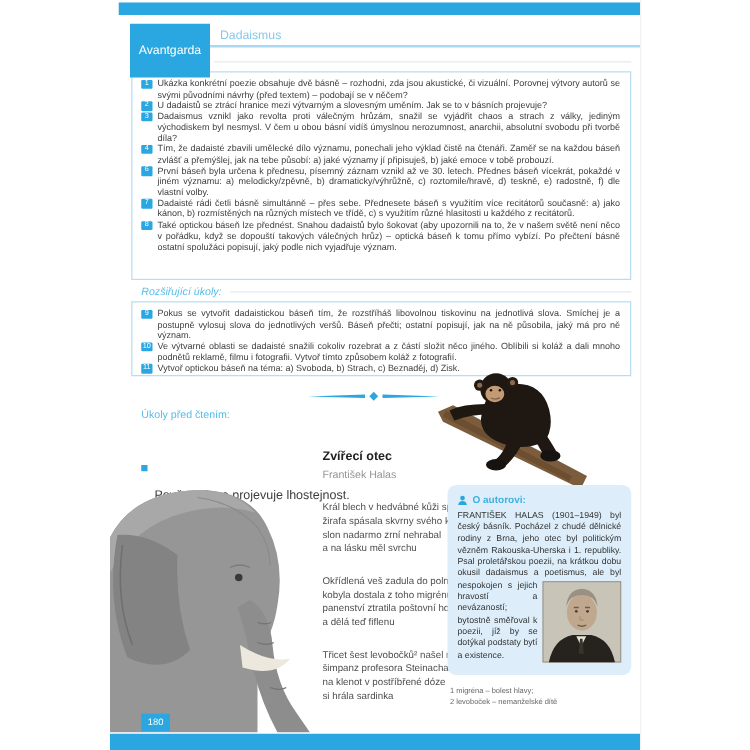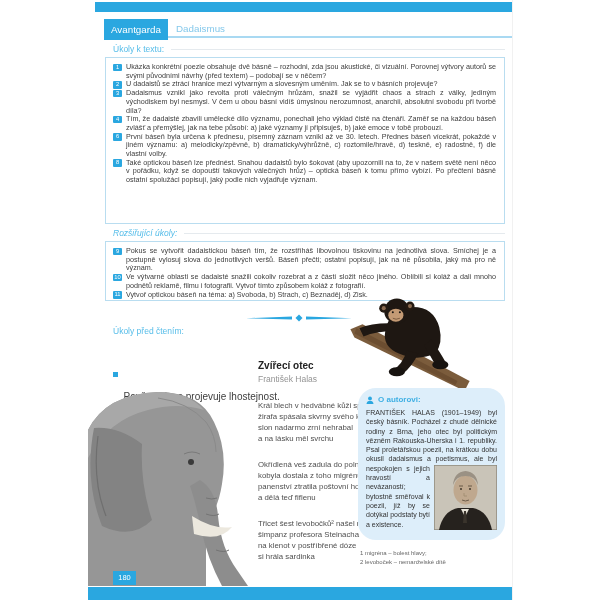--- a/index.html
+++ b/index.html
@@ -5,21 +5,21 @@
   html,body{margin:0;padding:0;background:#fff;}
   body{width:600px;height:600px;position:relative;overflow:hidden;
        font-family:"Liberation Sans","DejaVu Sans",sans-serif;}
   .page{position:absolute;left:88px;top:0;width:424px;height:600px;background:#fff;
         border-right:1px solid #f1f1f1;}
   
   .topbar{position:absolute;left:7px;top:2px;width:417px;height:10px;background:#2aa7e0;}
   .tabs{position:absolute;left:16px;top:19px;right:0;height:21px;}
   .tabs .rule{position:absolute;left:56px;right:0;bottom:2px;height:2px;background:#a9d9f2;}
   .tab-primary{position:absolute;left:0;top:0;height:21px;line-height:21px;background:#2aa7e0;
-               color:#fff;font-size:9.8px;padding:0 7px;z-index:2;}
+               color:#fff;font-size:9.8px;padding:11px 7px;z-index:2;}
   .tab-secondary{position:absolute;left:72px;top:0;height:21px;line-height:20px;
                  color:#84c8eb;font-size:9.8px;}
   
   .sec-head{position:absolute;left:25px;right:7px;display:flex;align-items:center;gap:7px;
             color:#56bde9;font-size:8.5px;}
   .sec-head::after{content:"";flex:1;border-top:1px solid #e5eaee;}
   .sec-head.no-rule::after{display:none;}
   
   .task-box{position:absolute;left:17px;width:400px;border:1px solid #b9ddf0;background:#fff;
             box-sizing:border-box;padding:5px 8px 4px 7px;overflow:hidden;}
@@ -38,21 +38,21 @@
   .chimp{position:absolute;left:258px;top:295px;width:128px;height:98px;}
   .elephant{position:absolute;left:0;top:388px;width:176px;height:198px;}
   
   .poem{position:absolute;left:170px;top:360px;width:112px;}
   .poem-title{font-size:10px;font-weight:bold;color:#222;}
   .poem-author{font-size:8.5px;color:#949494;margin-top:3px;}
   .stanza{margin-top:15px;font-size:7.8px;line-height:11px;color:#4f4f4f;white-space:nowrap;}
   .stanza.first{margin-top:16px;}
   
   .about{position:absolute;left:270px;top:388px;width:147px;height:152px;background:#ddeefa;
-         border-radius:18px;box-sizing:border-box;padding:7px 8px 6px;overflow:hidden;}
+         border-radius:7px;box-sizing:border-box;padding:7px 8px 6px;overflow:hidden;}
   .about-head{display:flex;gap:4px;align-items:center;color:#3fb0e4;font-size:8px;font-weight:bold;}
   .about-body{margin-top:4px;font-size:7px;line-height:9.3px;color:#333;text-align:justify;}
   .portrait{float:right;width:63px;height:65px;margin:1px 0 1px 4px;}
   .footnotes{position:absolute;left:272px;top:549px;font-size:6px;line-height:9px;color:#666;}
   
   .pagenum{position:absolute;left:25px;top:571px;width:23px;height:14px;background:#2aa7e0;
            color:#fff;font-size:7.5px;line-height:14px;text-align:center;}
   .footer{position:absolute;left:0;right:0;top:587px;height:13px;background:#2aa7e0;}
 </style>
 </head>
@@ -85,20 +85,24 @@
       <span class="badge">3</span>
       <span class="task-text">Dadaismus vznikl jako revolta proti válečným hrůzám, snažil se vyjádřit chaos a strach z války, jediným východiskem byl nesmysl. V čem u obou básní vidíš úmyslnou nerozumnost, anarchii, absolutní svobodu při tvorbě díla?</span>
     </div>
     <div class="task">
       <span class="badge">4</span>
       <span class="task-text">Tím, že dadaisté zbavili umělecké dílo významu, ponechali jeho výklad čistě na čtenáři. Zaměř se na každou báseň zvlášť a přemýšlej, jak na tebe působí: a) jaké významy jí připisuješ, b) jaké emoce v tobě probouzí.</span>
     </div>
     <div class="task">
       <span class="badge">6</span>
       <span class="task-text">První báseň byla určena k přednesu, písemný záznam vznikl až ve 30. letech. Přednes báseň vícekrát, pokaždé v jiném významu: a) melodicky/zpěvně, b) dramaticky/výhrůžně, c) roztomile/hravě, d) teskně, e) radostně, f) dle vlastní volby.</span>
+    </div>
+    <div class="task">
+      <span class="badge">7</span>
+      <span class="task-text">Dadaisté rádi četli básně simultánně – přes sebe. Přednesete báseň s využitím více recitátorů současně: a) jako kánon, b) rozmístěných na různých místech ve třídě, c) s využitím různé hlasitosti u každého z recitátorů.</span>
     </div>
     <div class="task">
       <span class="badge">8</span>
       <span class="task-text">Také optickou báseň lze přednést. Snahou dadaistů bylo šokovat (aby upozornili na to, že v našem světě není něco v pořádku, když se dopouští takových válečných hrůz) – optická báseň k tomu přímo vybízí. Po přečtení básně ostatní spolužáci popisují, jaký podle nich vyjadřuje význam.</span>
     </div>
   </div>
 
   <div class="sec-head" style="top:228px;font-style:italic;">
     <span>Rozšiřující úkoly:</span>
   </div>

